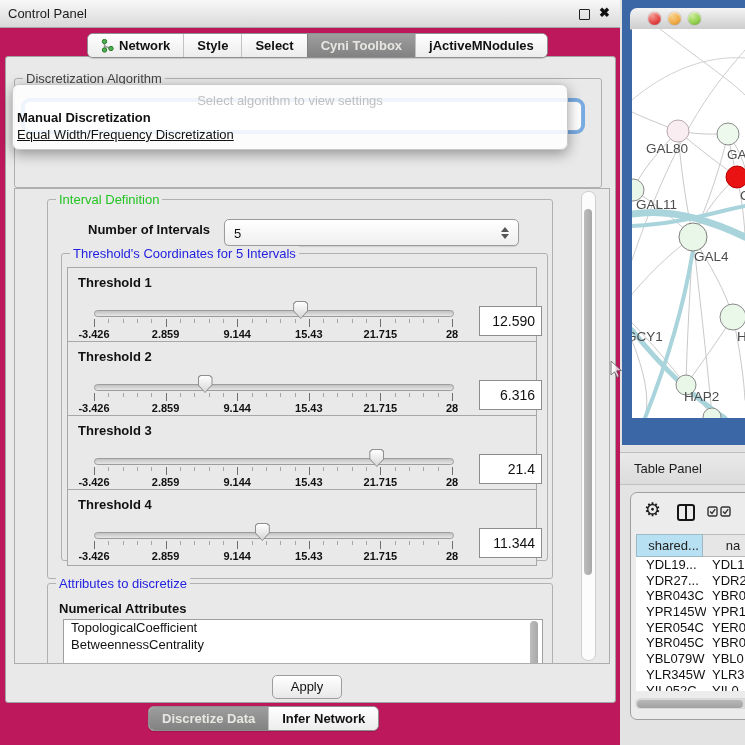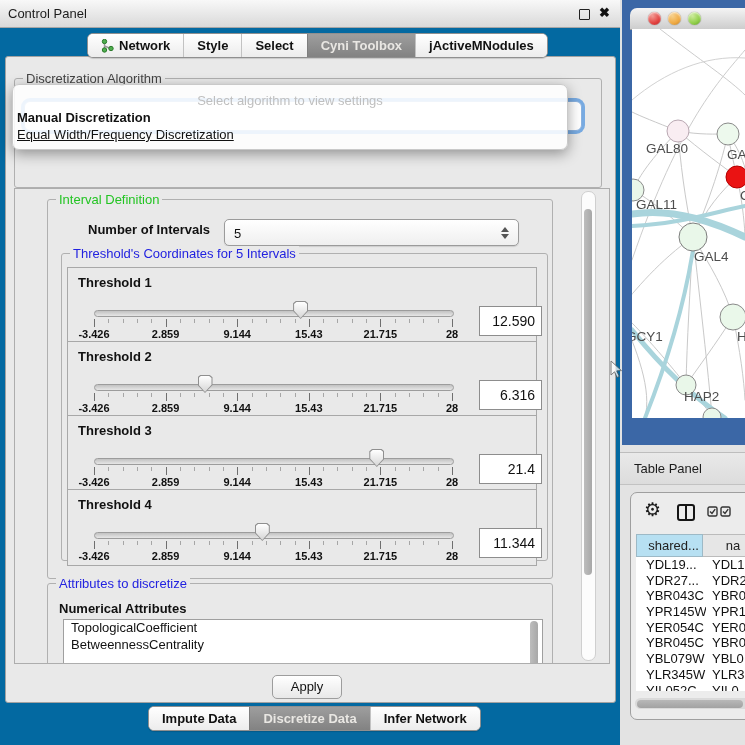--- a/index.html
+++ b/index.html
@@ -1,21 +1,21 @@
 <!DOCTYPE html>
 <html><head>
 <meta charset="utf-8">
 <style>
   html,body{margin:0;padding:0;}
   body{width:745px;height:745px;overflow:hidden;position:relative;
        font-family:"Liberation Sans",sans-serif;background:#e8e8e8;
        -webkit-font-smoothing:antialiased;}
   .abs{position:absolute;}
   
-  #control-panel{left:0;top:0;width:620px;height:745px;background:#0369a1;border-right:1px solid #9a9a9a;}
+  #control-panel{left:0;top:0;width:620px;height:745px;background:#be185d;border-right:1px solid #9a9a9a;}
   #titlebar{left:0;top:0;width:620px;height:27px;background:linear-gradient(#f8f8f8,#d9d9d9);border-bottom:1px solid #a6a6a6;}
   #win-title{left:8px;top:6px;font-size:13px;color:#1c1c1c;}
   #btn-restore{right:30px;top:9px;width:9px;height:9px;border:1.5px solid #222;border-radius:1px;}
   #btn-close{right:10px;top:5px;font-size:13px;font-weight:bold;color:#111;}
   #main-panel{left:5px;top:56px;width:609px;height:645px;border:1px solid #a2a2a2;border-radius:3px;background:#e9e9e9;}
   
   .tabstrip{display:flex;height:23px;border:1px solid #8f8f8f;border-radius:6px;overflow:hidden;background:#fdfdfd;box-shadow:0 1px 1px rgba(0,0,0,.15);}
   .seg{display:flex;align-items:center;padding:0 13px;font-size:13px;font-weight:bold;color:#111;
        background:linear-gradient(#ffffff,#ececec);border-left:1px solid #c2c2c2;white-space:nowrap;}
   .seg:first-child{border-left:none;}
@@ -335,23 +335,20 @@
       </div>
     <div class="abs vthumb" style="left:515px;top:432px;width:8px;height:48px;"></div>
 
     <div class="abs vtrack" style="left:566px;top:2px;width:13px;height:468px;">
       <div class="vthumb" style="position:absolute;left:2px;top:17px;width:8px;height:366px;"></div>
     </div>
   </div>
 
   <div class="abs" id="apply-btn">Apply</div>
   <div class="abs tabstrip" id="bottom-tabs">
-      <div class="seg">
-        <span>Impute Data</span>
-      </div>
       <div class="seg sel">
         <span>Discretize Data</span>
       </div>
       <div class="seg">
         <span>Infer Network</span>
       </div>
     </div>
 </div>
 
 <div class="abs" id="right-bg"></div>

